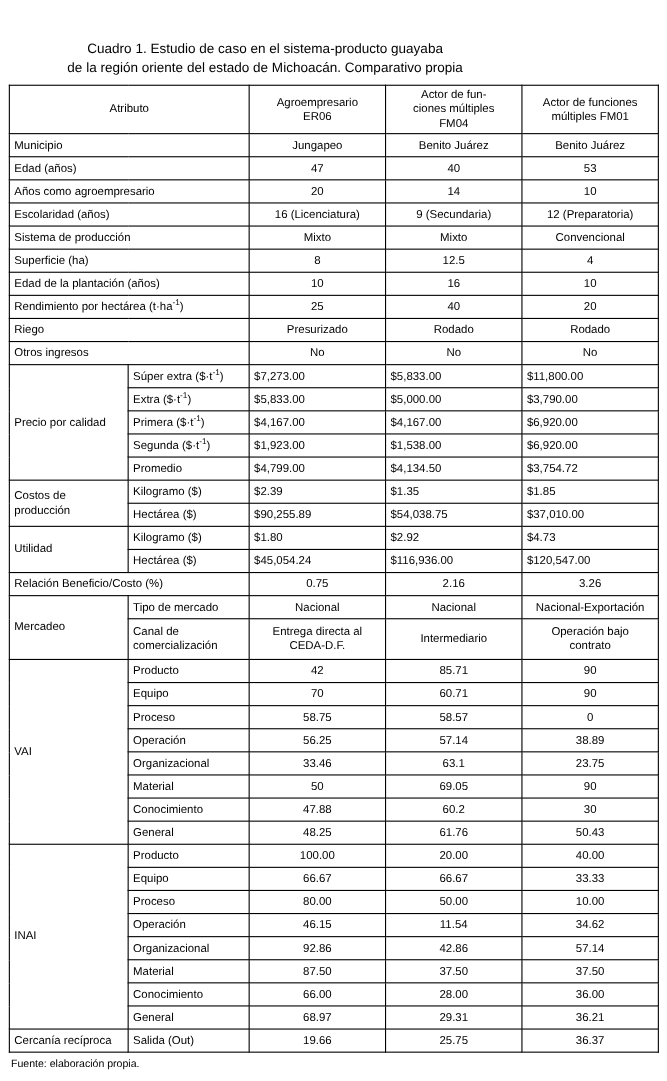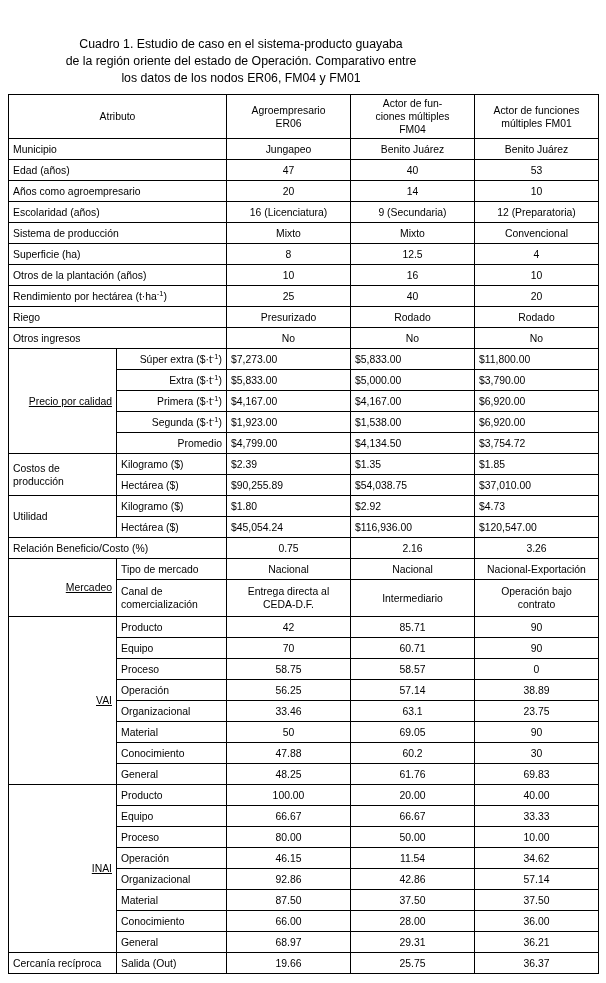--- a/index.html
+++ b/index.html
@@ -41,49 +41,47 @@
     border: 1px solid #000;
     font-size: 10.4px;
     padding: 2px 4px;
     vertical-align: middle;
     height: 16px;
     line-height: 13px;
     overflow: hidden;
   }
   td.lbl { text-align: left; }
   td.ctr { text-align: center; }
-  td.rgt { text-align: right; }
+  td.rgt { }
   .head td {
     text-align: center;
     font-size: 11px;
     line-height: 14px;
     height: 52px;
     vertical-align: middle;
   }
   .grp {
-    text-align: right;
+    text-align: left;
     vertical-align: middle;
-    text-decoration: underline;
   }
   .note {
     font-size: 9.6px;
     margin: 5px 0 0 2px;
     text-align: left;
   }
   sup { font-size: 7.5px; vertical-align: super; line-height: 0; }
 </style>
 </head>
 <body>
 
 <div class="page">
 
   <div class="caption">
     <div>Cuadro 1. Estudio de caso en el sistema-producto guayaba</div>
-    <div>de la región oriente del estado de Operación. Comparativo entre</div>
-    <div>los datos de los nodos ER06, FM04 y FM01</div>
+    <div>de la región oriente del estado de Michoacán. Comparativo propia</div>
   </div>
 
   <table class="main">
     <colgroup>
       <col style="width:108px">
       <col style="width:110px">
       <col style="width:124px">
       <col style="width:124px">
       <col style="width:124px">
     </colgroup>
@@ -136,21 +134,21 @@
         <td class="ctr">Mixto</td>
         <td class="ctr">Convencional</td>
       </tr>
       <tr>
         <td class="lbl" colspan="2">Superficie (ha)</td>
         <td class="ctr">8</td>
         <td class="ctr">12.5</td>
         <td class="ctr">4</td>
       </tr>
       <tr>
-        <td class="lbl" colspan="2">Otros de la plantación (años)</td>
+        <td class="lbl" colspan="2">Edad de la plantación (años)</td>
         <td class="ctr">10</td>
         <td class="ctr">16</td>
         <td class="ctr">10</td>
       </tr>
 
       <tr>
         <td class="lbl" colspan="2">Rendimiento por hectárea (t·ha<sup>-1</sup>)</td>
         <td class="ctr">25</td>
         <td class="ctr">40</td>
         <td class="ctr">20</td>
@@ -301,21 +299,21 @@
       <tr>
         <td class="lbl">Conocimiento</td>
         <td class="ctr">47.88</td>
         <td class="ctr">60.2</td>
         <td class="ctr">30</td>
       </tr>
       <tr>
         <td class="lbl">General</td>
         <td class="ctr">48.25</td>
         <td class="ctr">61.76</td>
-        <td class="ctr">69.83</td>
+        <td class="ctr">50.43</td>
       </tr>
 
       <tr>
         <td class="grp" rowspan="8">INAI</td>
         <td class="lbl">Producto</td>
         <td class="ctr">100.00</td>
         <td class="ctr">20.00</td>
         <td class="ctr">40.00</td>
       </tr>
       <tr>
@@ -364,13 +362,14 @@
       <tr>
         <td class="lbl">Cercanía recíproca</td>
         <td class="lbl">Salida (Out)</td>
         <td class="ctr">19.66</td>
         <td class="ctr">25.75</td>
         <td class="ctr">36.37</td>
       </tr>
     </tbody>
   </table>
 
+  <div class="note">Fuente: elaboración propia.</div>
 </div>
 
 </body></html>

